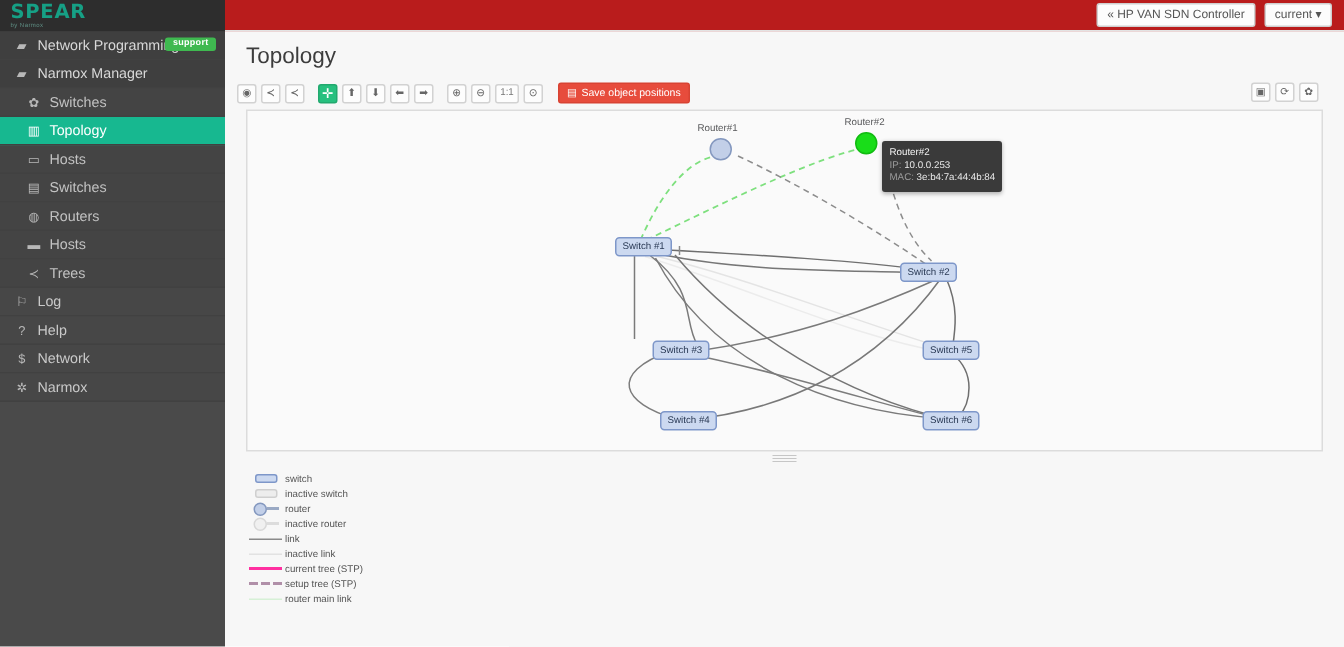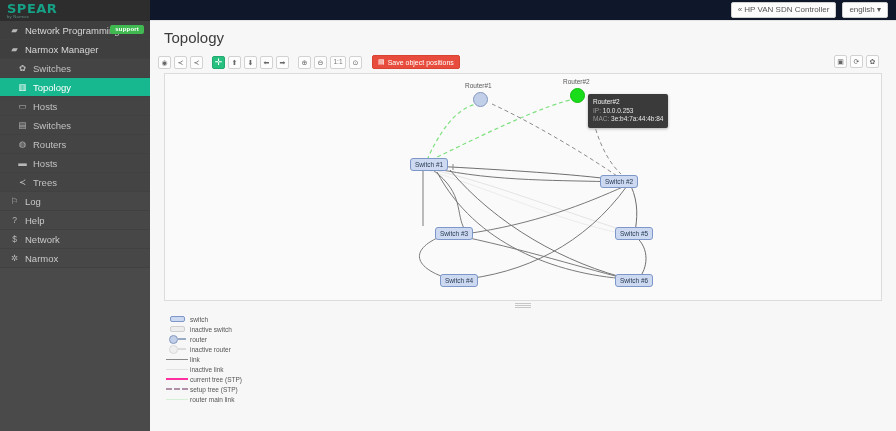--- a/index.html
+++ b/index.html
@@ -54,21 +54,21 @@
     position: absolute; right: 6px; top: 4px;
     background: #3fb950; color: #fff; font-size: 6px;
     padding: 1px 5px 2px; border-radius: 2px; font-weight: bold;
     letter-spacing: .2px;
   }
   .nav-fill { flex: 1 1 auto; background: #4a4a4a; }
 
   
   #main { flex: 1 1 auto; height: 431px; background: #f7f7f7; position: relative; }
   #topbar {
-    height: 21px; background: #0f172a; border-bottom: 1px solid #e3e3e3;
+    height: 21px; background: #b91c1c; border-bottom: 1px solid #e3e3e3;
     display: flex; align-items: center; justify-content: flex-end;
     padding-right: 8px;
   }
   .tb-btn {
     border: 1px solid #cfcfcf; background: #fcfcfc; border-radius: 2px;
     font-size: 8px; color: #555; padding: 2px 6px; margin-left: 6px;
     cursor: pointer; white-space: nowrap; line-height: 10px;
   }
   .page-head {
     padding: 8px 0 6px 14px; background: #f7f7f7;
@@ -230,21 +230,21 @@
       <span>Narmox</span>
     </div>
 
     <div class="nav-fill"></div>
   </div>
 
   <div id="main">
 
     <div id="topbar">
       <div class="tb-btn">« HP VAN SDN Controller</div>
-      <div class="tb-btn">english ▾</div>
+      <div class="tb-btn">current ▾</div>
     </div>
 
     <div class="page-head">
       <div class="page-title">Topology</div>
     </div>
 
     <div id="toolbar">
       <div class="tool">◉</div>
       <div class="tool">≺</div>
       <div class="tool">≺</div>

